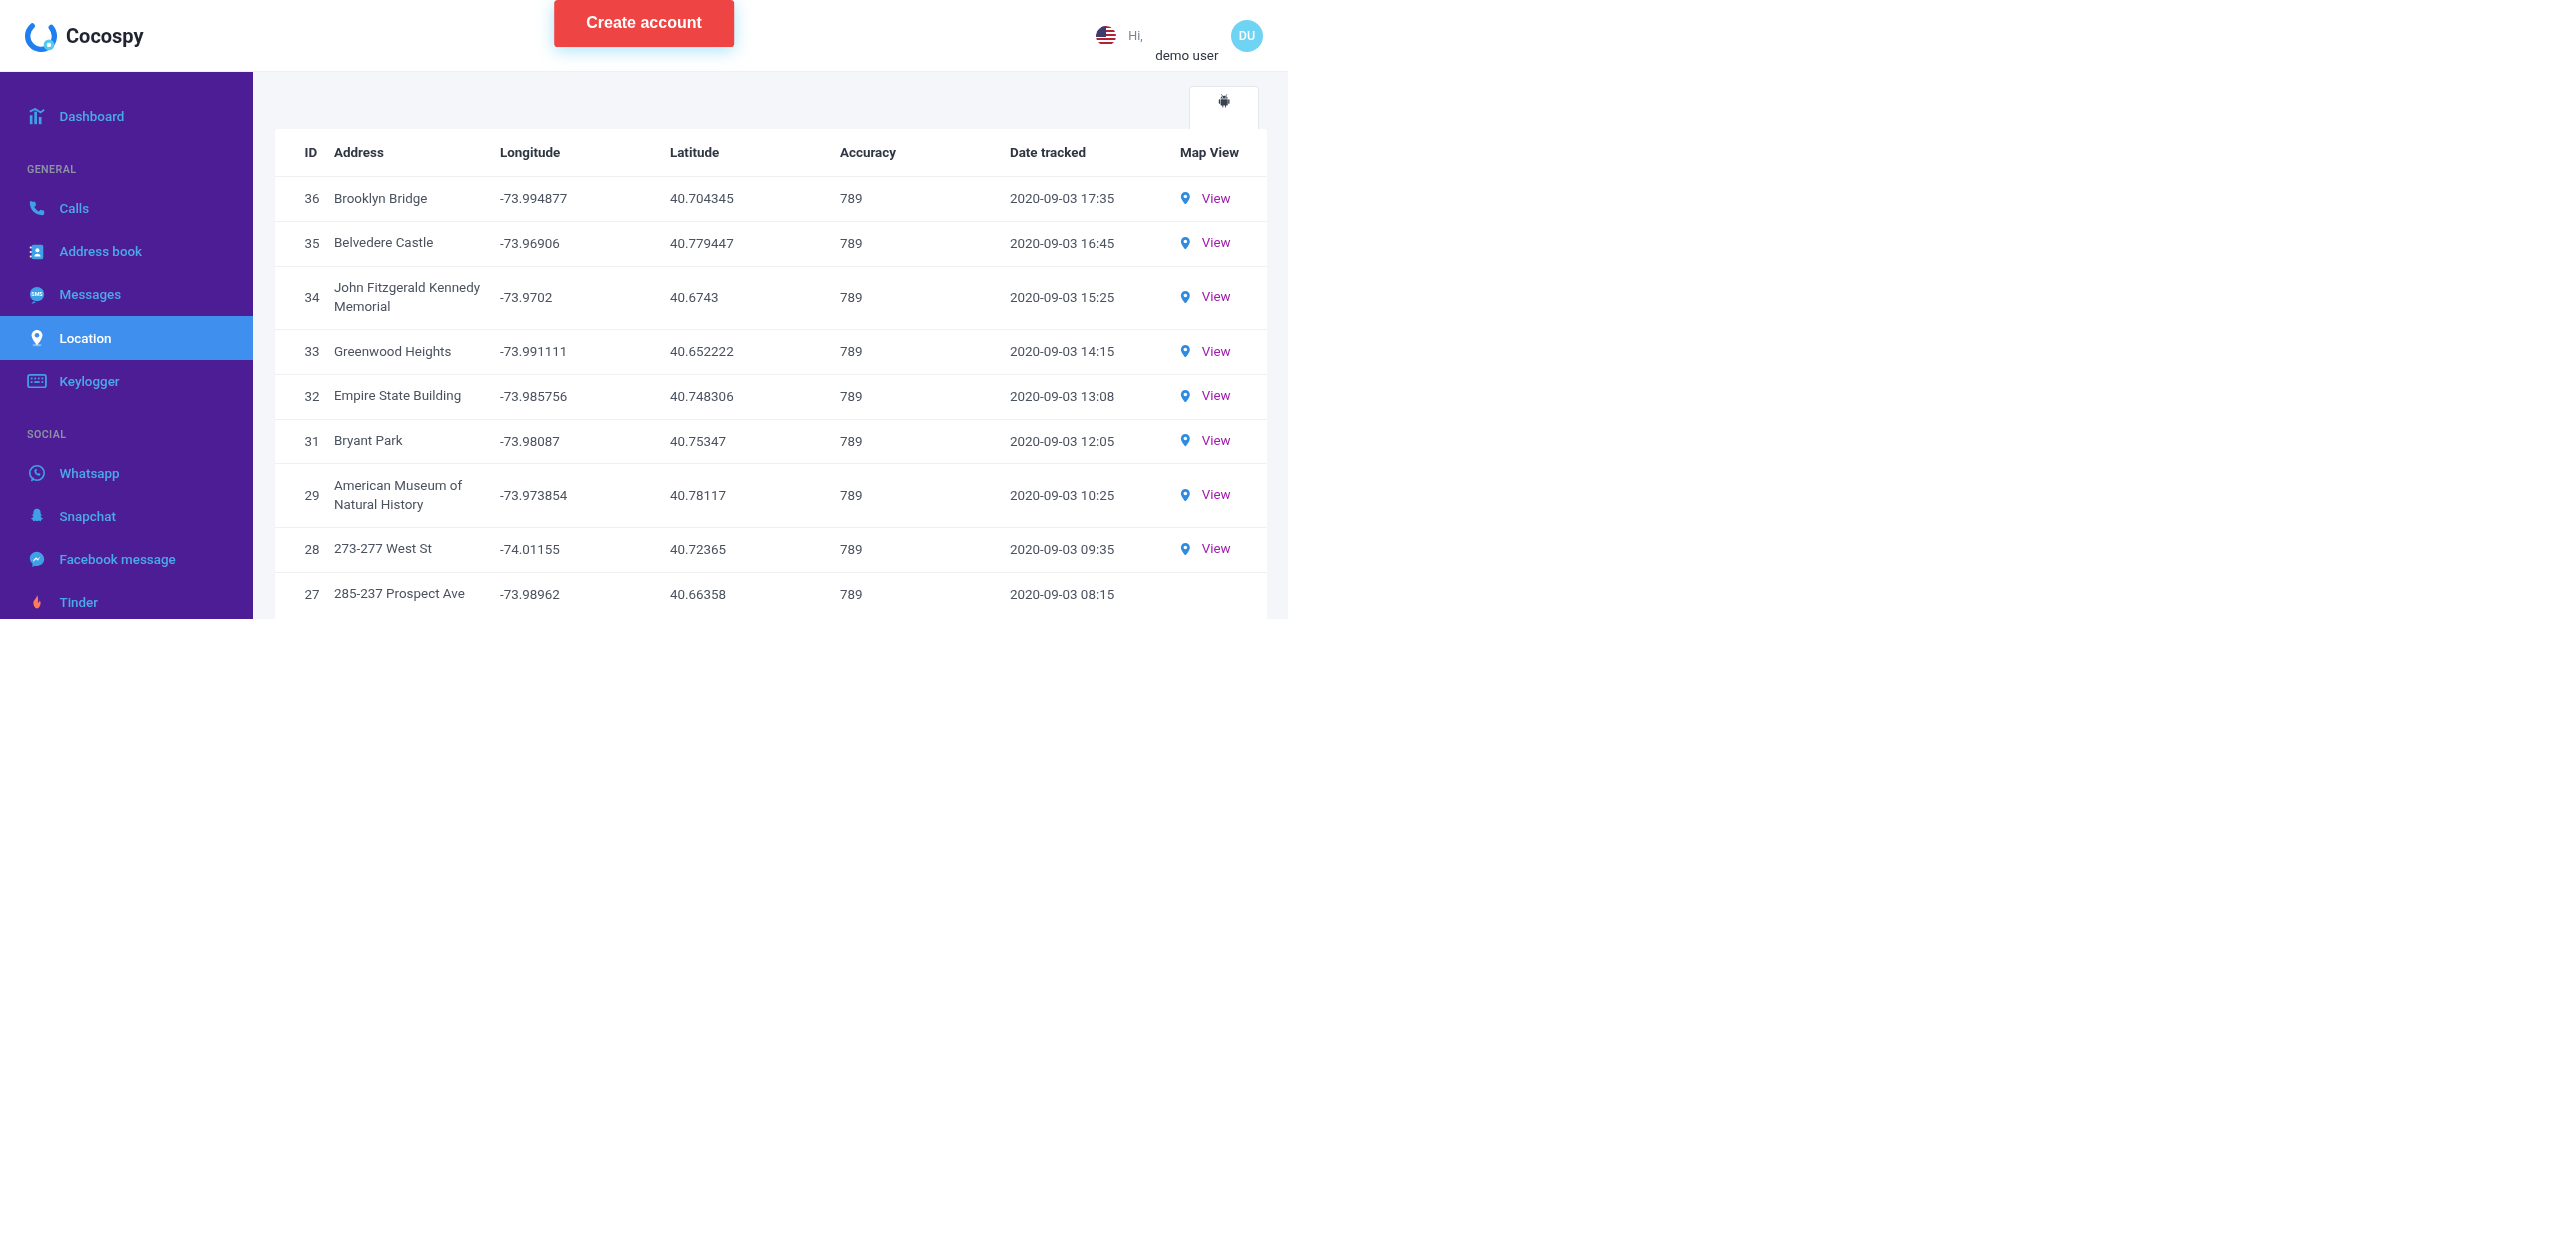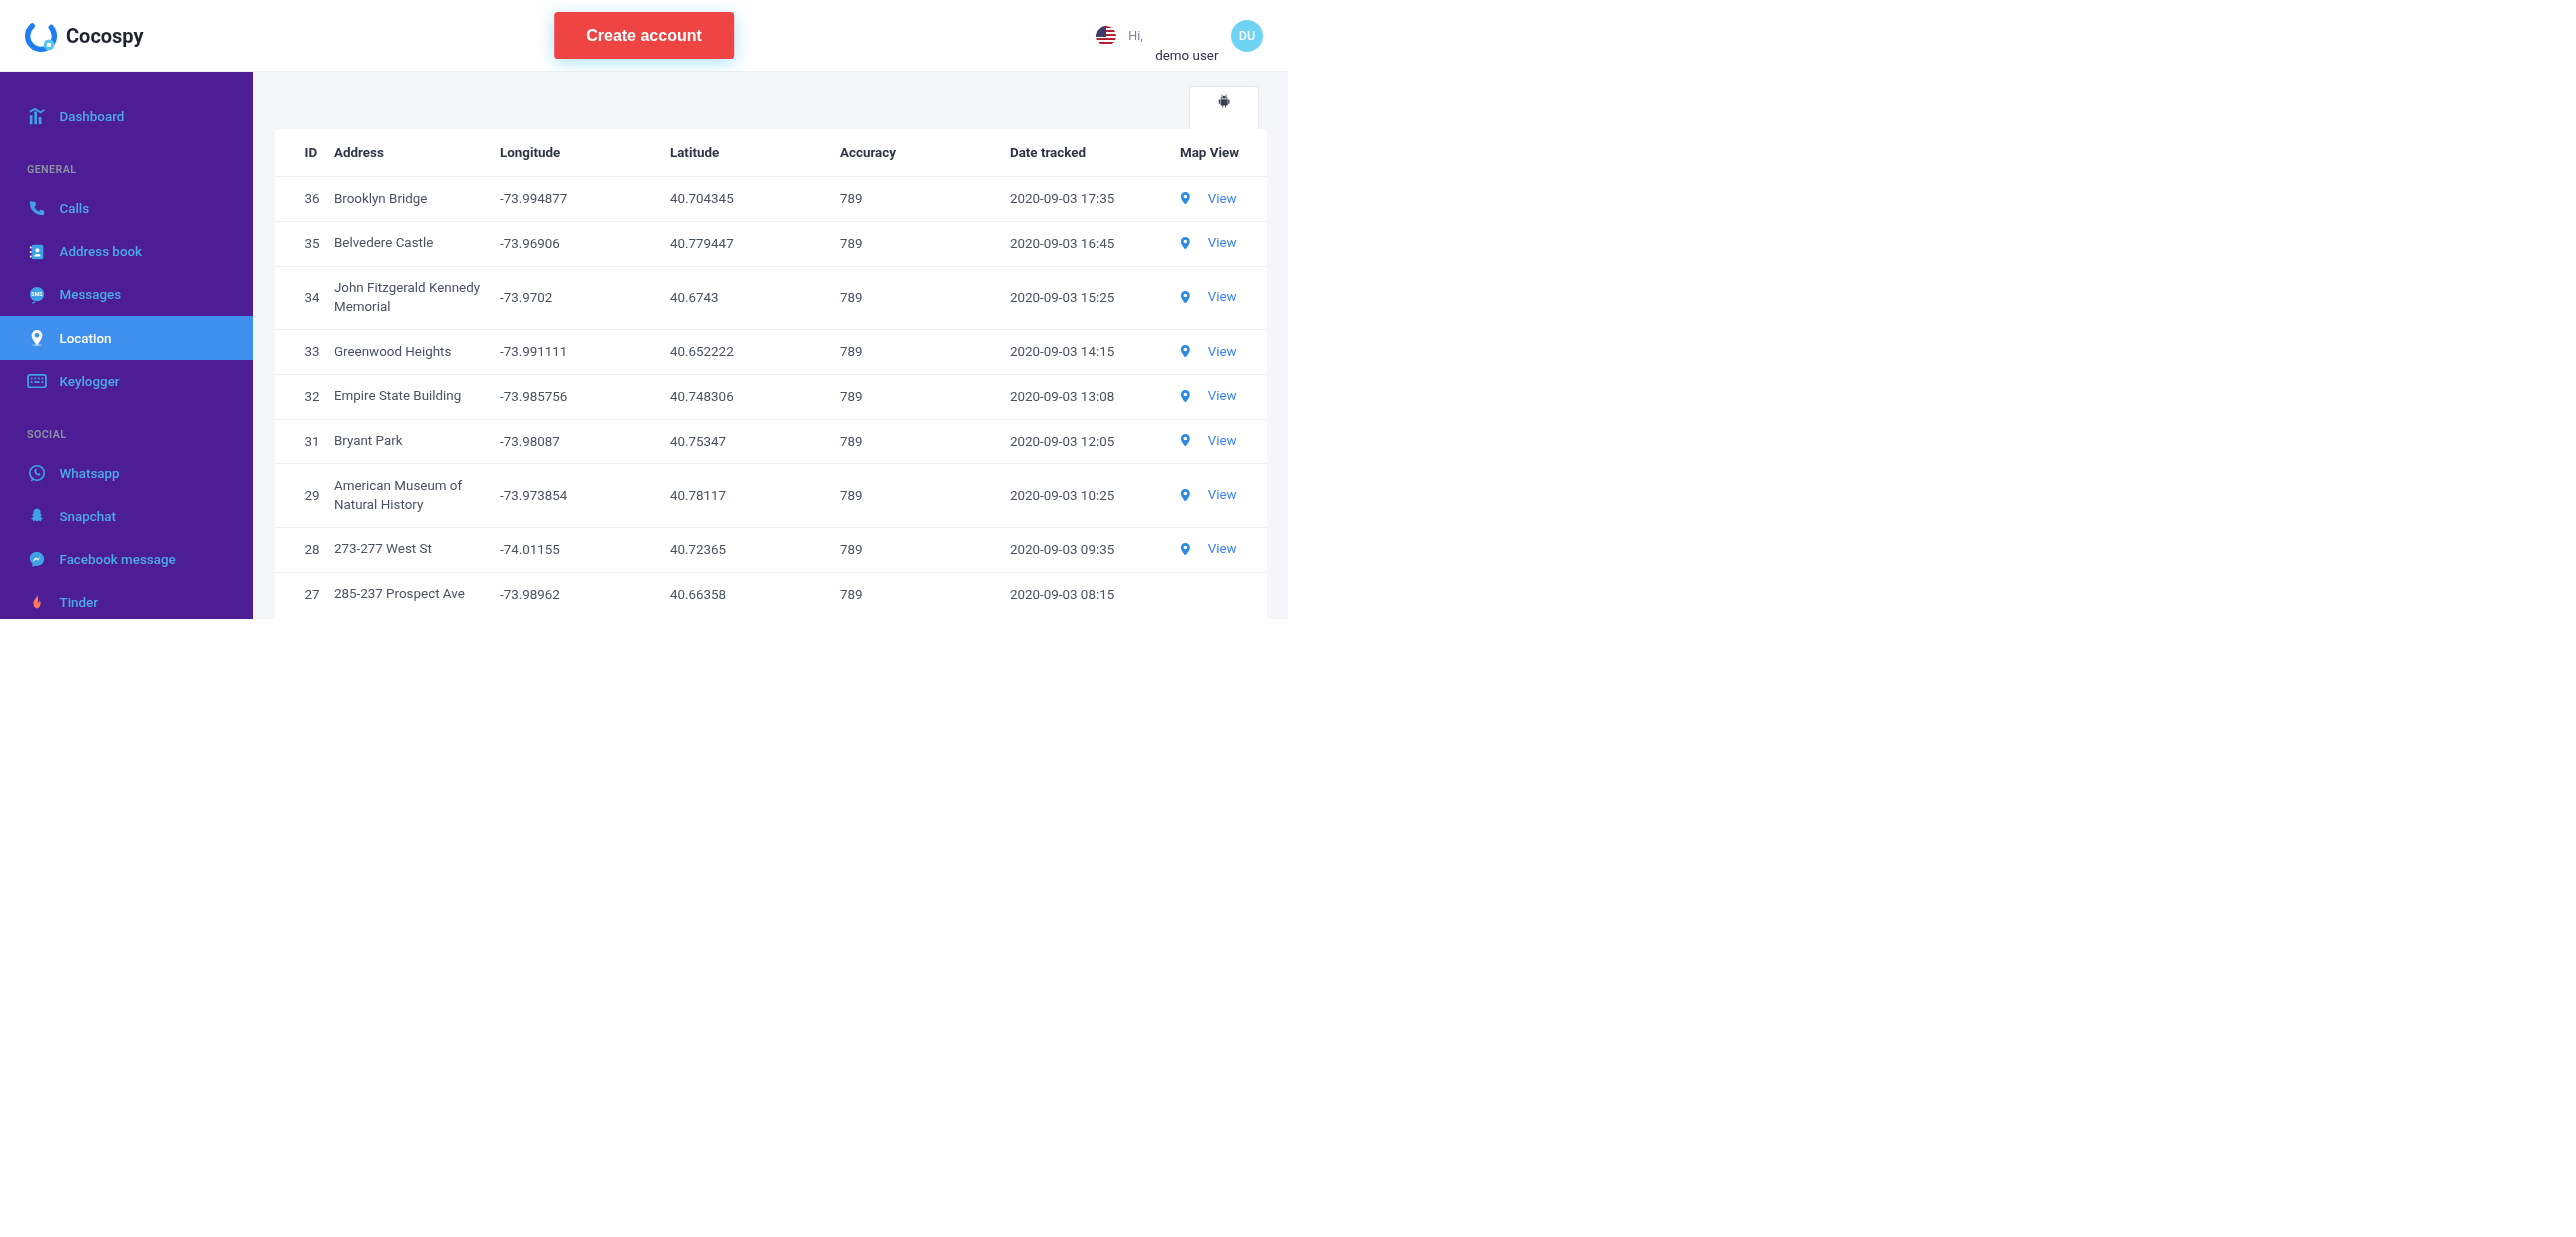--- a/index.html
+++ b/index.html
@@ -11,21 +11,20 @@
     width: 1288px;
     height: 619px;
     overflow: hidden;
   }
 
   
   .header {
     height: 72px;
     border-bottom: 0.9px solid #eef0f3;
     display: flex;
-    align-items: center;
     padding: 0 25px;
     position: relative;
   }
   .logo-wrap {
     display: flex;
     align-items: center;
     gap: 9px;
   }
   .logo-icon {
     width: 32px;
@@ -182,24 +181,24 @@
   tbody tr { border-top:0.9px solid #eef0f3; }
   tbody td {
     padding: 12.5px 7.2px;
     font-size:13.4px;
     color:#4b525f;
     vertical-align:middle;
   }
   tbody td:first-child { padding-left:30px; }
   .addr-cell { max-width: 161px; line-height:1.4; }
   .view-link {
-    color:#3b82f6;
+    color:#a21caf;
     display:inline-flex;
     align-items:center;
-    gap:17px;
+    gap:11px;
     cursor:pointer;
   }
   .pin-mini { color:#2f8be0; }
 
   .col-id       { width: 49px; }
   .col-address  { width: 166px; }
   .col-lon      { width: 170px; }
   .col-lat      { width: 170px; }
   .col-acc      { width: 170px; }
   .col-date     { width: 170px; }

